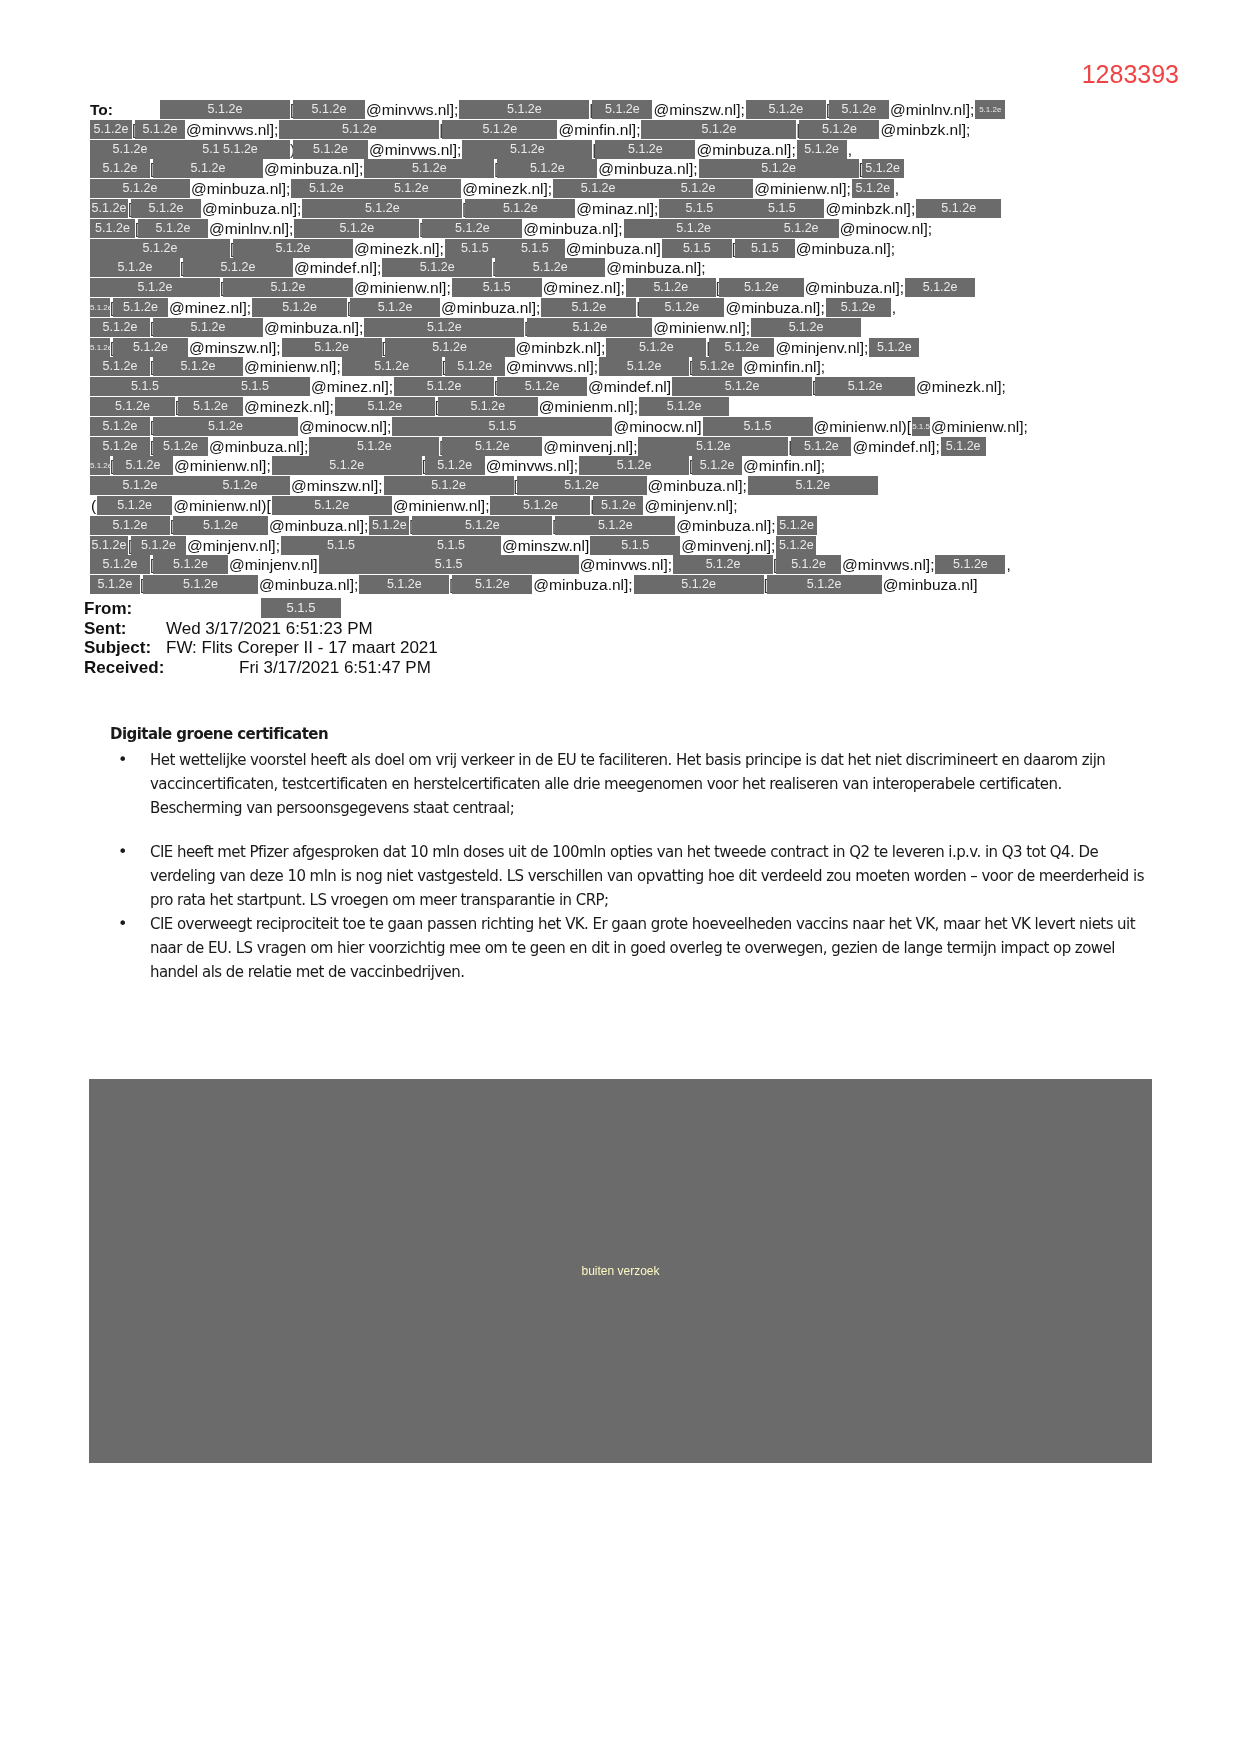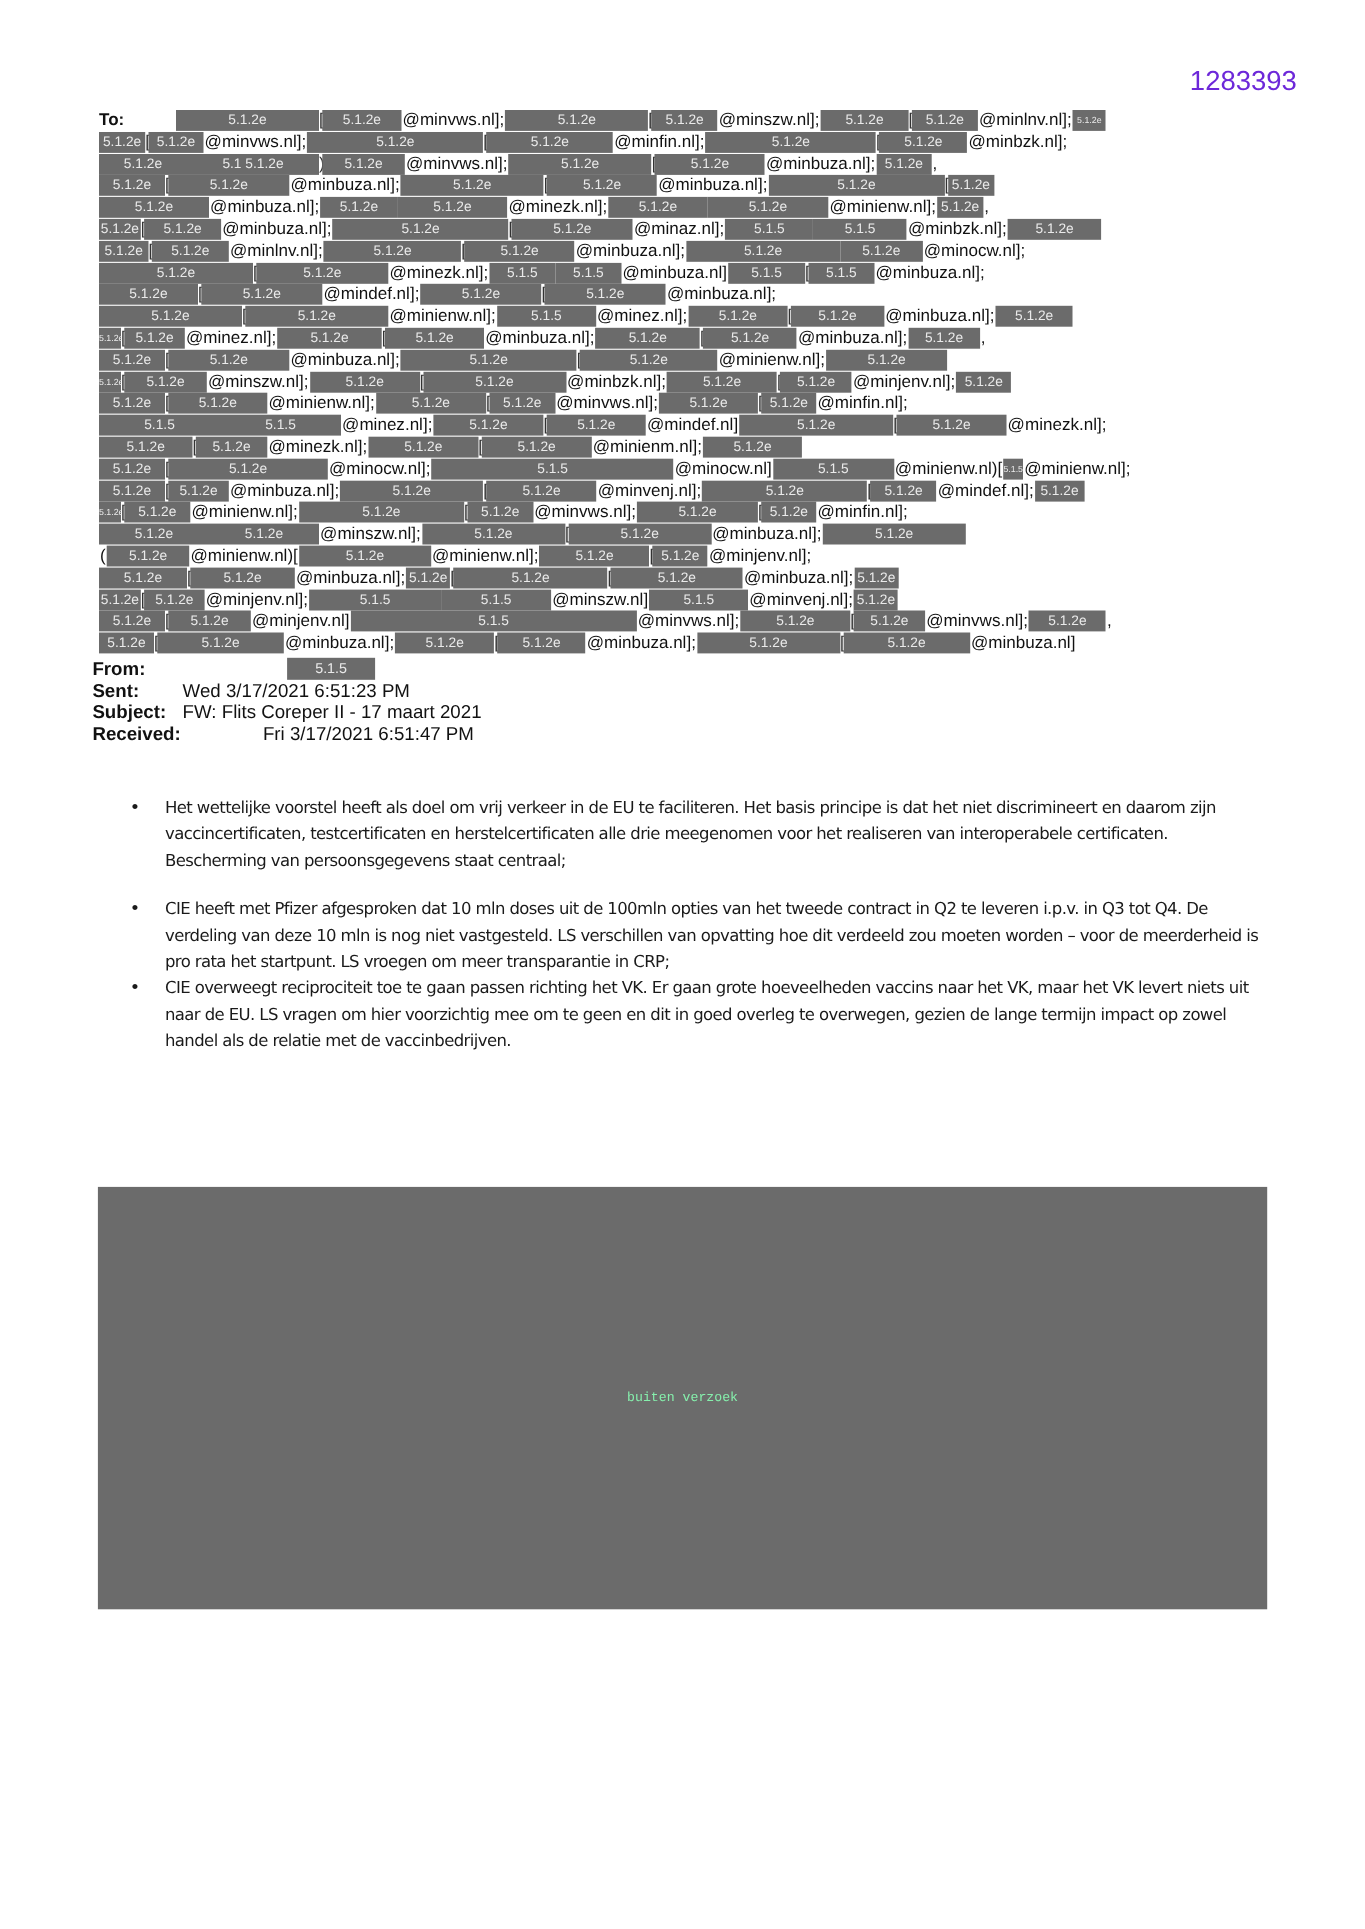--- a/index.html
+++ b/index.html
@@ -1,35 +1,35 @@
 <!DOCTYPE html>
 <html><head>
 <meta charset="utf-8">
 <style>
   html, body { margin: 0; padding: 0; background: #ffffff; }
   body { width: 1241px; height: 1754px; position: relative; overflow: hidden; font-family: "Liberation Sans", sans-serif; color: #111; }
-  .doc-id { position: absolute; top: 60px; right: 62px; font-size: 25px; font-family: "Liberation Sans", sans-serif; color: #6d28d9; }
+  .doc-id { position: absolute; top: 60px; right: 62px; font-size: 25px; font-family: "Liberation Sans", sans-serif; color: #ef4444; }
   .to-block { position: absolute; top: 100px; left: 90px; width: 1060px; }
   .to-line { height: 19.8px; line-height: 19.8px; font-size: 15.5px; white-space: nowrap; position: relative; }
   .to-label { font-weight: bold; display: inline-block; width: 70px; }
   .r { display: inline-block; background: #6b6b6b; color: #eaeaea; font-size: 12.5px; text-align: center; height: 19px; line-height: 19px; vertical-align: top; }
   .r.sm { font-size: 8px; }
   .t { display: inline-block; vertical-align: top; padding: 0 1px; }
   .br { display: inline-block; width: 3px; vertical-align: top; color: #333; }
   .hdr { position: absolute; left: 84px; top: 599px; font-size: 17px; line-height: 19.5px; }
   .hdr-row { display: flex; }
   .hdr-label { font-weight: bold; width: 82px; }
   .from-redact { display: inline-block; background: #6b6b6b; color: #eaeaea; width: 80px; height: 20px; text-align: center; font-size: 13px; line-height: 20px; margin-left: 95px; margin-top: -1px;}
   .body-text { position: absolute; left: 110px; top: 722px; width: 1040px; font-family: "DejaVu Sans", sans-serif; font-size: 15px; line-height: 24px; letter-spacing: -0.55px; color: #1a1a1a; }
   .sec-title { font-weight: bold; margin: 0 0 2px 0; }
   ul { margin: 0 0 20px 0; padding: 0 0 0 30px; list-style: none; }
   li { position: relative; padding-left: 10px; }
   li::before { content: "\2022"; position: absolute; left: -22px; font-size: 16px; }
   .big-redact { position: absolute; left: 89px; top: 1079px; width: 1063px; height: 384px; background: #6b6b6b; display: flex; align-items: center; justify-content: center; }
-  .big-redact span { color: #86efac; font-size: 12px; font-family: Liberation Mono, monospace; }
+  .big-redact span { color: #fef9c3; font-size: 12px; font-family: Liberation Sans, sans-serif; }
 </style>
 </head>
 <body>
 
 <div>
 
   <div class="doc-id">1283393</div>
 
   <div class="to-block" id="to-block">
       <div class="to-line"><span class="to-label">To:</span><span class="r" style="width: 130px;">5.1.2e</span><span class="br">[</span><span class="r" style="width: 72px;">5.1.2e</span><span class="t">@minvws.nl];</span><span class="r" style="width: 130px;">5.1.2e</span><span class="br">[</span><span class="r" style="width: 60px;">5.1.2e</span><span class="t">@minszw.nl];</span><span class="r" style="width: 80px;">5.1.2e</span><span class="br">[</span><span class="r" style="width: 60px;">5.1.2e</span><span class="t">@minlnv.nl];</span><span class="r sm" style="width: 30px;">5.1.2e</span></div>
@@ -73,20 +73,21 @@
       <span>FW: Flits Coreper II - 17 maart 2021</span>
     </div>
     <div class="hdr-row">
       <span class="hdr-label" style="width:155px">Received:</span>
       <span>Fri 3/17/2021 6:51:47 PM</span>
     </div>
   </div>
 
   <div class="body-text">
     <div>
+      <div class="sec-title">Digitale groene certificaten</div>
       <ul>
         <li>Het wettelijke voorstel heeft als doel om vrij verkeer in de EU te faciliteren. Het basis principe is dat het niet discrimineert en daarom zijn vaccincertificaten, testcertificaten en herstelcertificaten alle drie meegenomen voor het realiseren van interoperabele certificaten. Bescherming van persoonsgegevens staat centraal;</li>
       </ul>
     </div>
     <div>
       <ul>
         <li>CIE heeft met Pfizer afgesproken dat 10 mln doses uit de 100mln opties van het tweede contract in Q2 te leveren i.p.v. in Q3 tot Q4. De verdeling van deze 10 mln is nog niet vastgesteld. LS verschillen van opvatting hoe dit verdeeld zou moeten worden – voor de meerderheid is pro rata het startpunt. LS vroegen om meer transparantie in CRP;</li>
         <li>CIE overweegt reciprociteit toe te gaan passen richting het VK. Er gaan grote hoeveelheden vaccins naar het VK, maar het VK levert niets uit naar de EU. LS vragen om hier voorzichtig mee om te geen en dit in goed overleg te overwegen, gezien de lange termijn impact op zowel handel als de relatie met de vaccinbedrijven.</li>
       </ul>
     </div>

